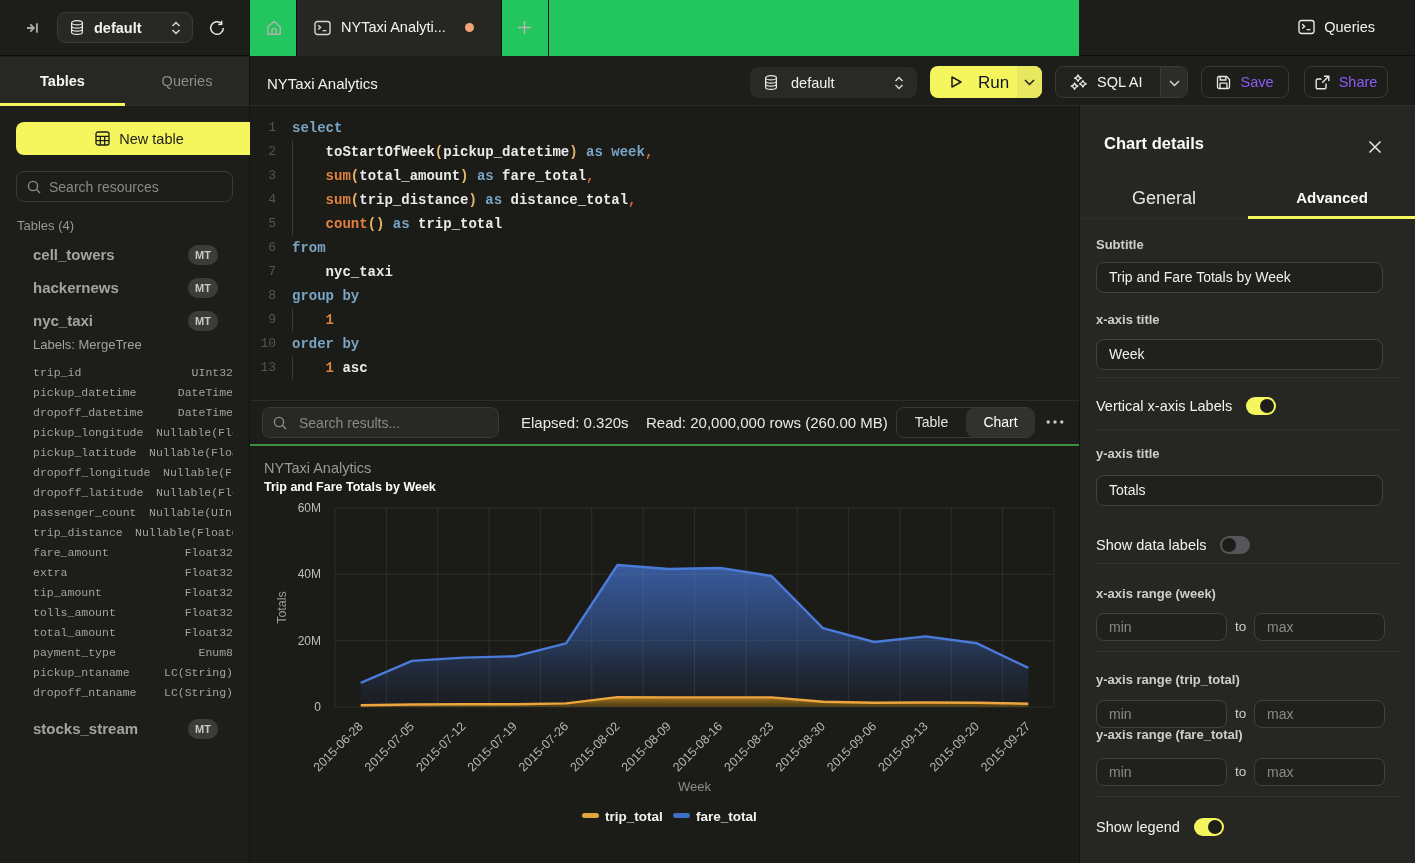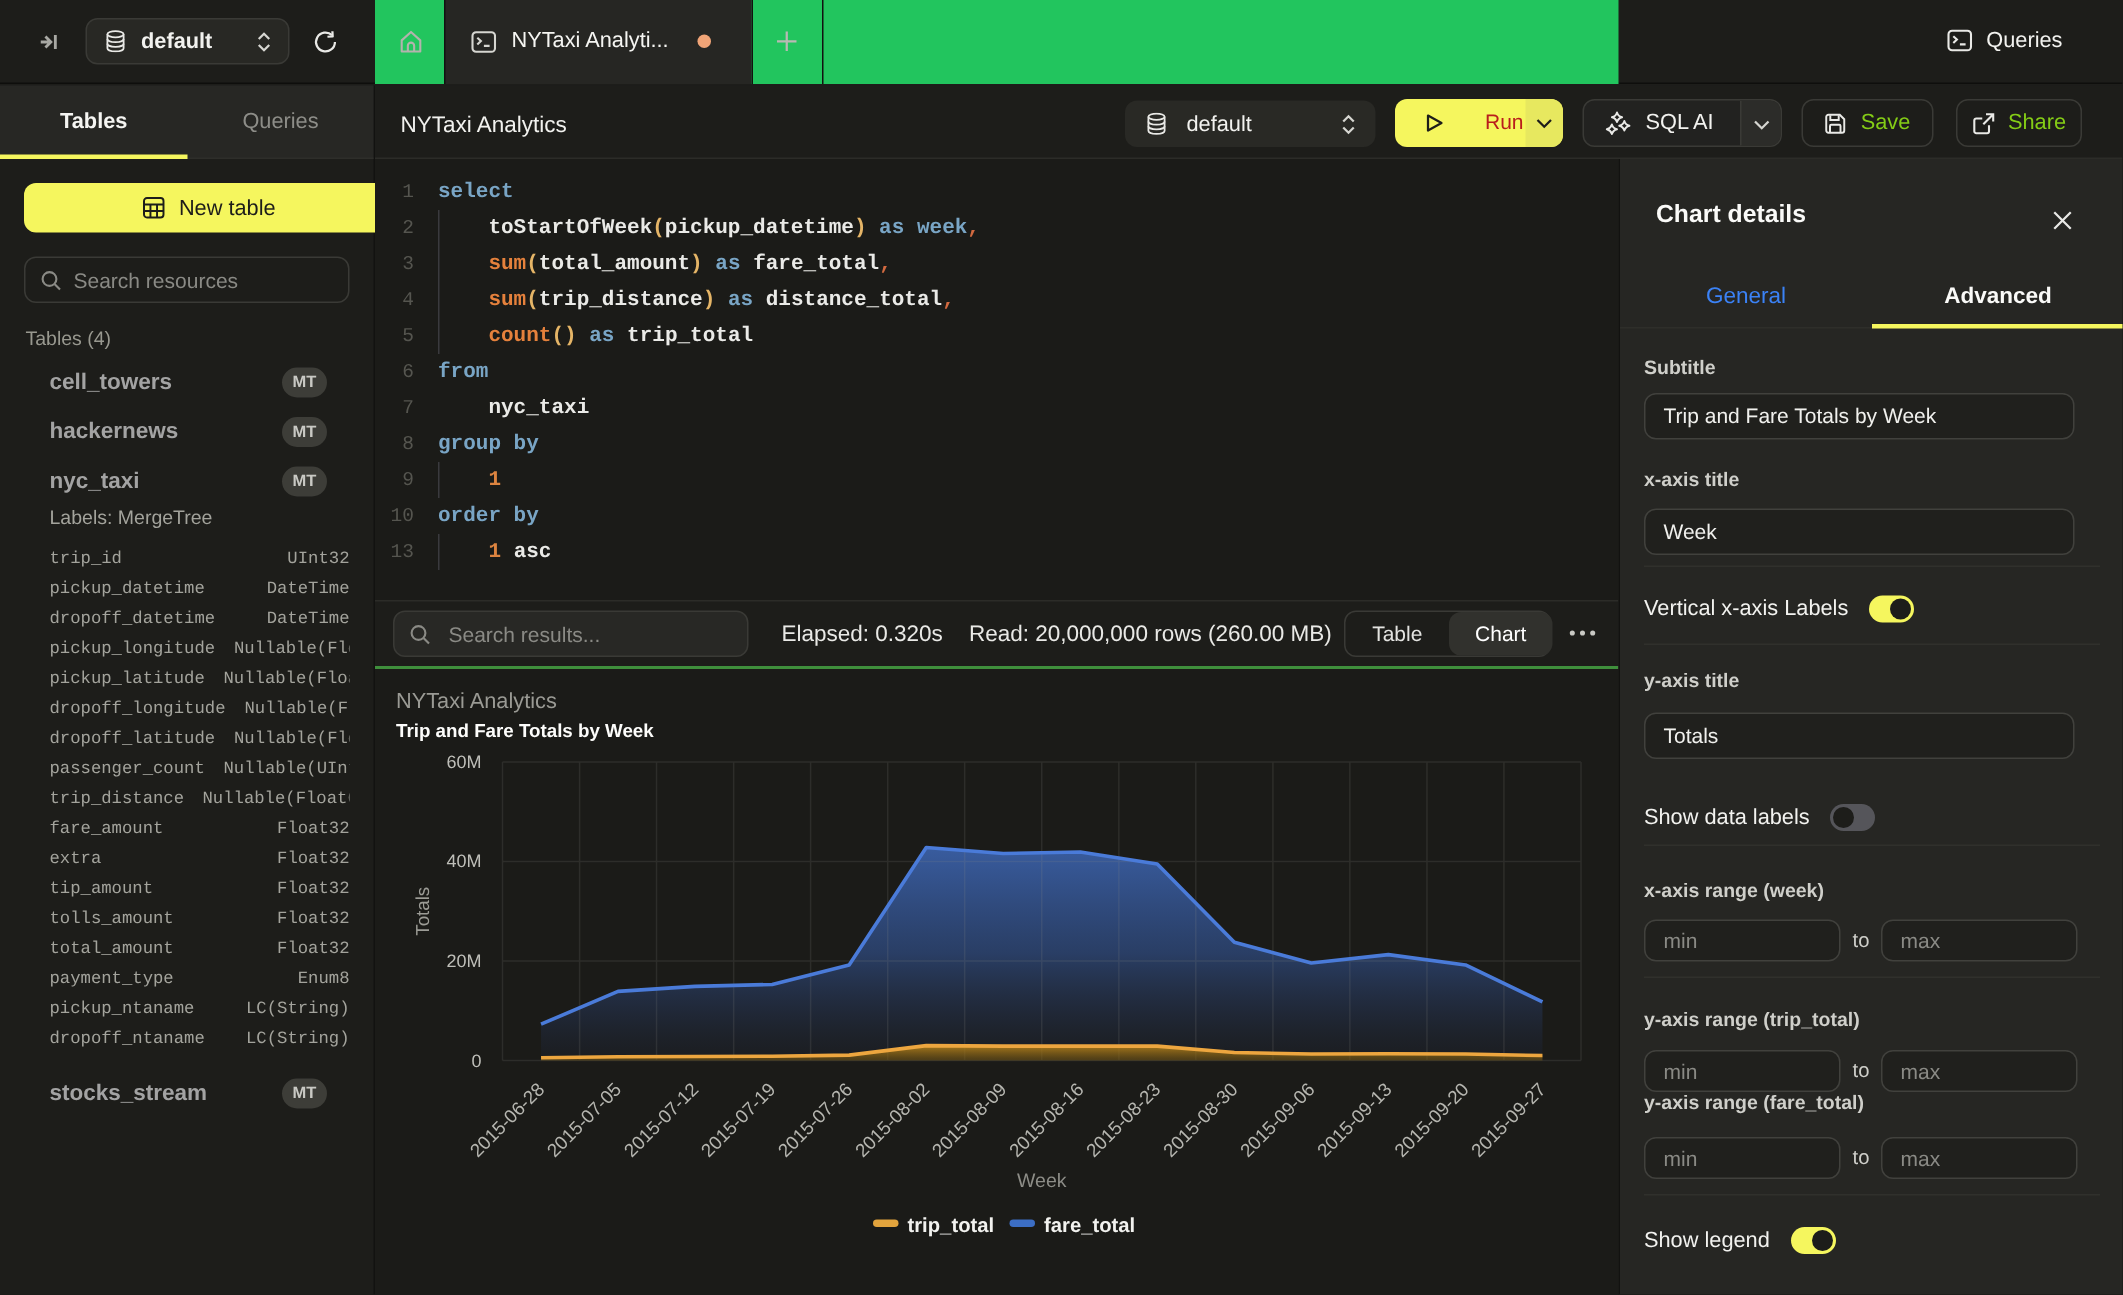--- a/index.html
+++ b/index.html
@@ -43,21 +43,21 @@
   .cols .cr { height:20px; line-height:20px; position:relative; }
   .cols .cn { position:absolute; left:33px; white-space:pre; }
   .cols .ctr { position:absolute; right:16px; white-space:pre; }
   .cols .ctl { position:absolute; right:16px; white-space:pre; overflow:hidden; }
 
   
   #mainhdr { left:250px; top:57px; width:1165px; height:49px; background:#1d1d1a; border-bottom:1px solid #2c2c28; }
   #qtitle { left:17px; top:18px; font-size:15px; font-weight:500; color:#f2f2ef; }
   #dbsel2 { left:500px; top:10px; width:167px; height:31px; background:#292925; border-radius:8px; display:flex; align-items:center; }
   .btn { border-radius:8px; display:flex; align-items:center; justify-content:center; gap:9px;
-    font-size:14.5px; color:#84cc16; font-weight:500; }
+    font-size:14.5px; color:#8b5cf6; font-weight:500; }
 
   
   #editor { left:250px; top:106px; width:829px; height:294px; background:#1b1b18; }
   .codeline { position:absolute; height:24px; line-height:24px; font-family:"Liberation Mono", monospace;
     font-size:14px; font-weight:700; white-space:pre; }
   .kw { color:#79a5c5; } .fn { color:#e5813c; } .par { color:#e5b567; } .id { color:#eaeae7; }
   .cm { color:#d26a40; } .num { color:#dd8440; }
   .codeline { left:42px; }
   .iguide { position:absolute; left:42px; width:1px; background:#3a3a3e; }
 
@@ -76,21 +76,21 @@
   
   #chart { left:250px; top:446px; width:829px; height:417px; background:#1b1b18; }
   #ch-title { left:14px; top:14px; font-size:14.5px; color:#9a9a94; }
   #ch-sub { left:14px; top:34px; font-size:12.5px; color:#fdfdfb; font-weight:700; }
 
   
   #panel { left:1079px; top:106px; width:336px; height:757px; background:#262623; border-left:1px solid #121210; }
   #p-title { left:24px; top:28px; font-size:16.5px; font-weight:700; color:#fafaf8; }
   #p-close { left:288px; top:34px; }
   #p-tabs { left:0; top:73px; width:336px; height:40px; border-bottom:1px solid #2e2e2a; }
-  #p-tab-g { left:0; top:0; width:168px; height:40px; line-height:38px; text-align:center; color:#3b82f6; font-size:15px; }
+  #p-tab-g { left:0; top:0; width:168px; height:40px; line-height:38px; text-align:center; color:#e5e5e5; font-size:18px; }
   #p-tab-a { left:168px; top:0; width:168px; height:40px; line-height:38px; text-align:center; color:#fafaf8; font-size:15px; font-weight:600; }
   #p-tab-underline { left:168px; top:110px; width:168px; height:3px; background:#f5f65e; }
   .p-label { position:absolute; left:16px; font-size:13px; font-weight:600; color:#cfcfca; }
   .p-input { position:absolute; left:16px; width:287px; height:31px; background:#20201d; border:1px solid #41413d;
     border-radius:8px; line-height:29px; padding-left:12px; font-size:14px; color:#f0f0ed; }
   .p-divider { position:absolute; left:16px; width:304px; height:1px; background:#30302c; }
   .p-toggle-row { position:absolute; left:16px; font-size:14.5px; color:#f2f2ef; font-weight:500; display:flex; align-items:center; gap:14px; }
   .toggle { width:30px; height:18px; border-radius:9px; position:relative; }
   .toggle.on { background:#f5f65e; }
   .toggle.off { background:#55555a; }
@@ -272,21 +272,21 @@
     <span style="font-size:14.5px;color:#f2f2ef;margin-left:13px">default</span>
     <svg width="10" height="14" viewBox="0 0 10 14" fill="none" stroke="#d6d6d1" stroke-width="1.5" style="margin-left:auto;margin-right:13px">
       <path d="M1.5 5 L5 1.5 L8.5 5 M1.5 9 L5 12.5 L8.5 9"></path>
     </svg>
   </div>
   <div class="abs" id="runbtn" style="left:680px;top:9px;width:112px;height:32px;background:#f5f65e;border-radius:8px;overflow:hidden">
     <div class="abs" style="left:87px;top:0;width:25px;height:32px;background:#e7e85f"></div>
     <svg class="abs" style="left:20px;top:9px" width="13" height="14" viewBox="0 0 13 14" fill="none" stroke="#1d1d1a" stroke-width="1.5">
       <path d="M2 2 L11 7 L2 12 Z" stroke-linejoin="round"></path>
     </svg>
-    <span class="abs" style="left:60px;top:7px;font-size:14px;color:#b91c1c;font-weight:500">Run</span>
+    <span class="abs" style="left:48px;top:7px;font-size:17px;color:#0f172a;font-weight:500">Run</span>
     <svg class="abs" style="left:94px;top:13px" width="11" height="7" viewBox="0 0 11 7" fill="none" stroke="#1d1d1a" stroke-width="1.5">
       <path d="M1 1 L5.5 5.5 L10 1"></path>
     </svg>
   </div>
   <div class="abs" id="sqlai" style="left:805px;top:9px;width:133px;height:32px;border:1px solid #3a3a36;border-radius:8px;background:#222220;overflow:hidden">
     <svg class="abs" style="left:14px;top:7px" width="18" height="18" viewBox="0 0 18 18" fill="none" stroke="#e9e9e6" stroke-width="1.3" stroke-linejoin="round">
       <path d="M8 1 Q8.7 3.5 11.4 4.2 Q8.7 4.9 8 7.4 Q7.3 4.9 4.6 4.2 Q7.3 3.5 8 1 Z"></path>
       <path d="M4.6 9 Q5.3 11.5 8 12.2 Q5.3 12.9 4.6 15.4 Q3.9 12.9 1.2 12.2 Q3.9 11.5 4.6 9 Z"></path>
       <path d="M12.9 6.6 Q13.6 9.1 16.3 9.8 Q13.6 10.5 12.9 13 Q12.2 10.5 9.5 9.8 Q12.2 9.1 12.9 6.6 Z"></path>
     </svg>

